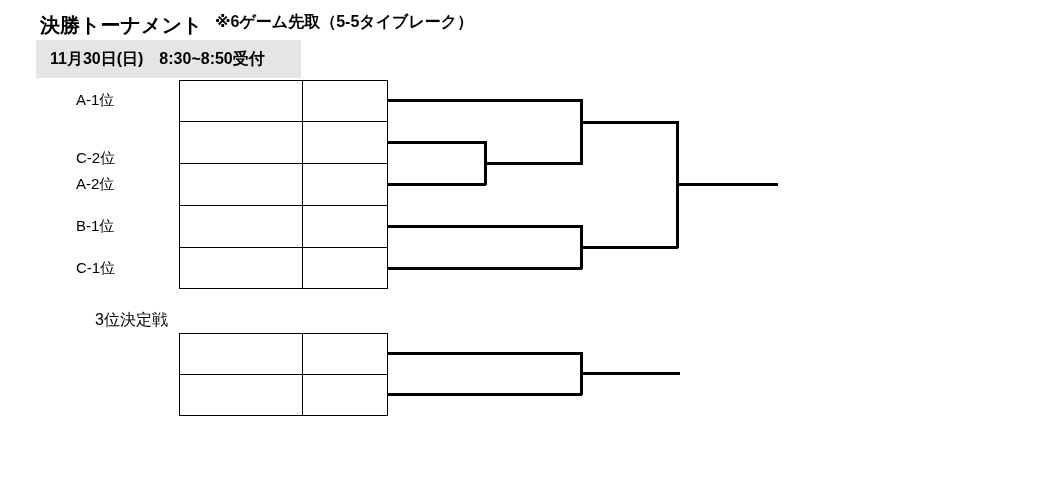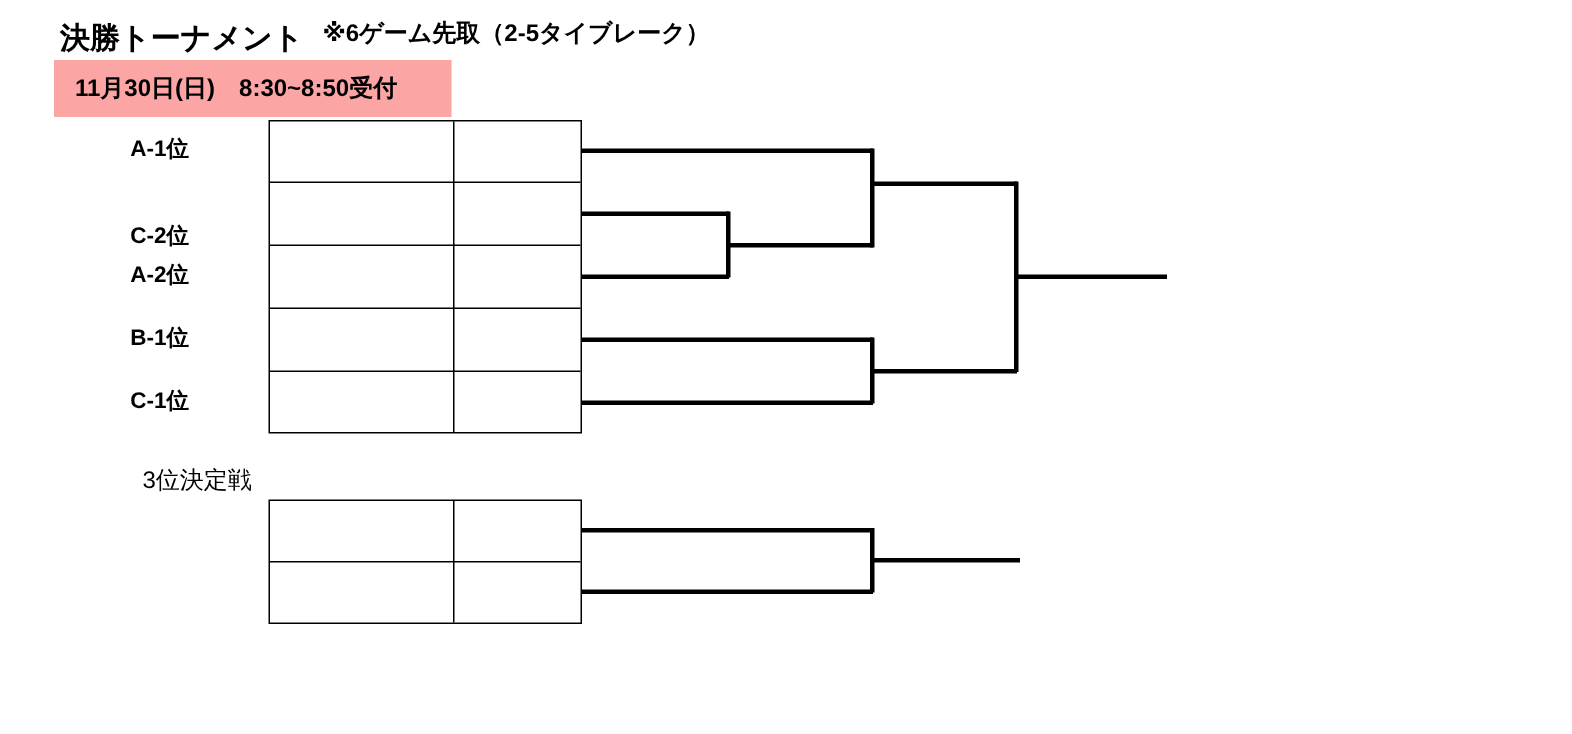--- a/index.html
+++ b/index.html
@@ -9,37 +9,37 @@
     overflow:hidden;
   }
   .abs{position:absolute;}
   .title{font-size:20px;font-weight:bold;white-space:nowrap;}
   .note{font-size:16px;font-weight:bold;white-space:nowrap;}
   .schedule{
     font-size:16px;font-weight:bold;white-space:nowrap;
     display:flex;align-items:center;padding-left:14px;box-sizing:border-box;
   }
   .seed-label{
-    font-size:15px;font-weight:bold;text-align:center;white-space:nowrap;
-    height:20px;line-height:20px;width:117px;left:48px;
+    font-size:15px;font-weight:normal;text-align:left;white-space:nowrap;
+    height:20px;line-height:20px;width:117px;left:76px;
   }
   .section-label{font-size:16px;font-weight:normal;white-space:nowrap;}
   .btable{box-sizing:border-box;border:1.5px solid #000;background:#fff;}
   .row-line{position:absolute;left:0;right:0;height:1.5px;background:#000;}
   .col-line{position:absolute;top:0;bottom:0;width:1.5px;background:#000;}
   .hline{position:absolute;height:2.5px;background:#000;}
   .vline{position:absolute;width:2.5px;background:#000;}
 </style>
 </head>
 <body>
 
 <div class="abs title" style="left:40px;top:12px;">決勝トーナメント</div>
-<div class="abs note" style="left:215px;top:12px;">※6ゲーム先取（2-5タイブレーク）</div>
+<div class="abs note" style="left:215px;top:12px;">※6ゲーム先取（5-5タイブレーク）</div>
 
-<div class="abs schedule" style="left:36px;top:40px;width:265px;height:38px;background:#fca5a5;">
+<div class="abs schedule" style="left:36px;top:40px;width:265px;height:38px;background:#e5e5e5;">
   <span>11月30日(日)　8:30~8:50受付</span>
 </div>
 
 <div class="abs seed-label" style="top:90px;">A-1位</div>
 <div class="abs seed-label" style="top:132px;margin-top:16px;">C-2位</div>
 <div class="abs seed-label" style="top:174px;">A-2位</div>
 <div class="abs seed-label" style="top:216px;">B-1位</div>
 <div class="abs seed-label" style="top:258px;">C-1位</div>
 
 <div class="abs btable" style="left:179px;top:80px;width:209px;height:209px;">

